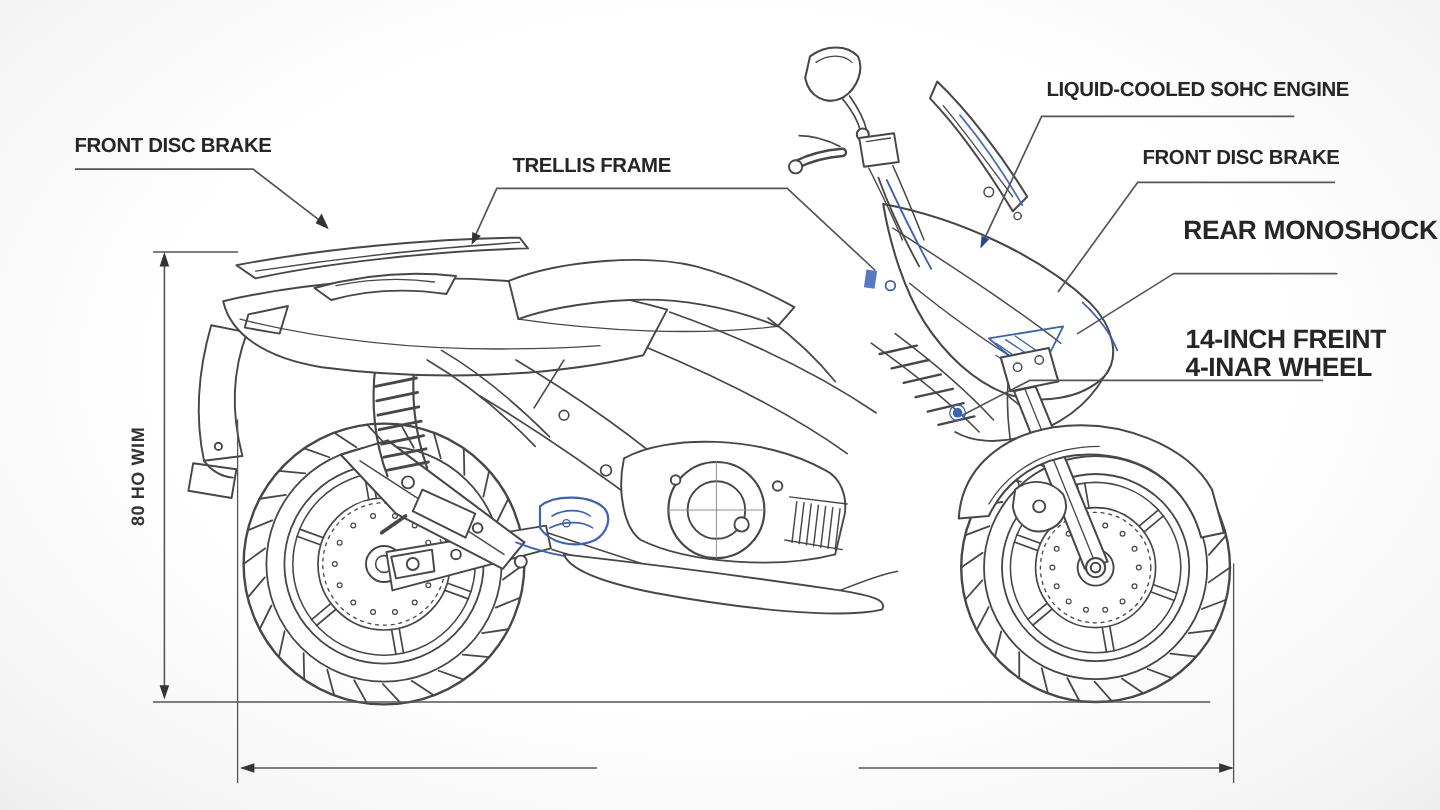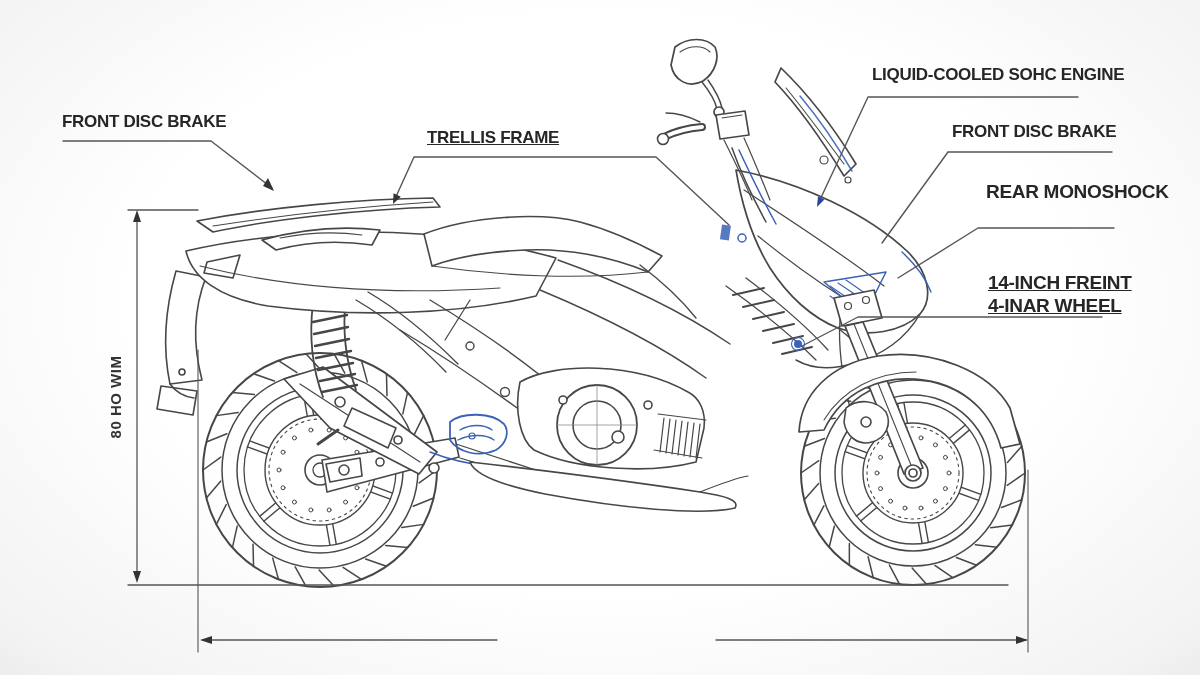--- a/index.html
+++ b/index.html
@@ -7,27 +7,27 @@
   #canvas{
     position:relative;width:1200px;height:675px;overflow:hidden;
     background:radial-gradient(ellipse at 50% 45%, #ffffff 55%, #f3f3f3 92%, #ededed 100%);
   }
   #diagram-svg{position:absolute;left:0;top:0;}
   .lbl{
     position:absolute;font-family:"Liberation Sans",sans-serif;
     font-size:17px;font-weight:600;color:#262626;letter-spacing:-0.3px;
     white-space:nowrap;line-height:23px;
   }
-  .lbl.small{font-size:19px;}
+  .lbl.small{font-size:22px;}
   #lbl-fdb-left{left:62px;top:110px;}
-  #lbl-trellis{left:427px;top:126px;text-decoration:underline;}
+  #lbl-trellis{left:427px;top:126px;}
   #lbl-engine{left:872px;top:63px;}
   #lbl-fdb-right{left:952px;top:120px;}
   #lbl-monoshock{left:986px;top:180px;}
-  #lbl-wheels{left:988px;top:271px;text-decoration:underline;}
+  #lbl-wheels{left:988px;top:271px;}
   #lbl-length{left:608px;top:621px;transform:translateX(-50%);}
   #lbl-height{
     left:50px;top:386px;width:130px;height:22px;text-align:center;
     transform:rotate(-90deg);font-size:15px;color:#333;letter-spacing:0.5px;
   }
 </style>
 </head>
 <body>
 
 <div id="canvas">

